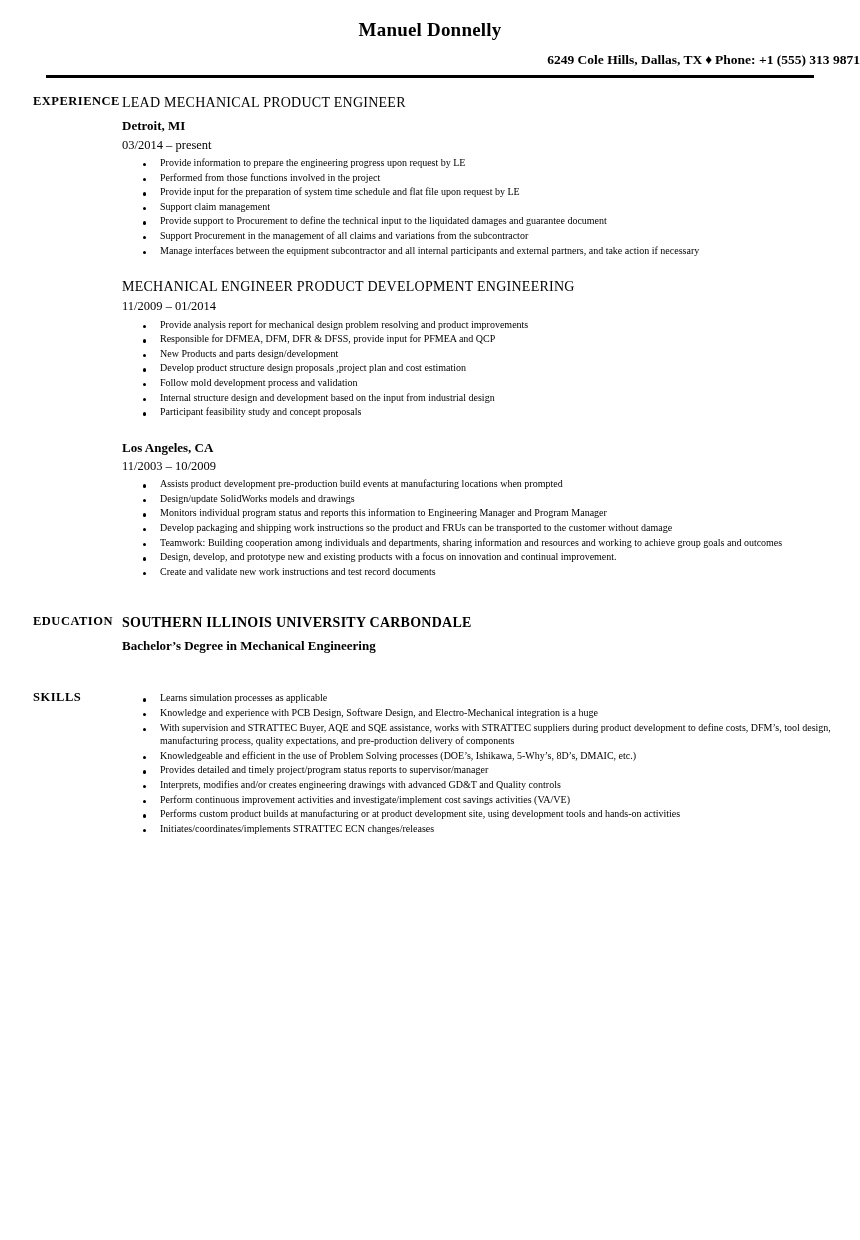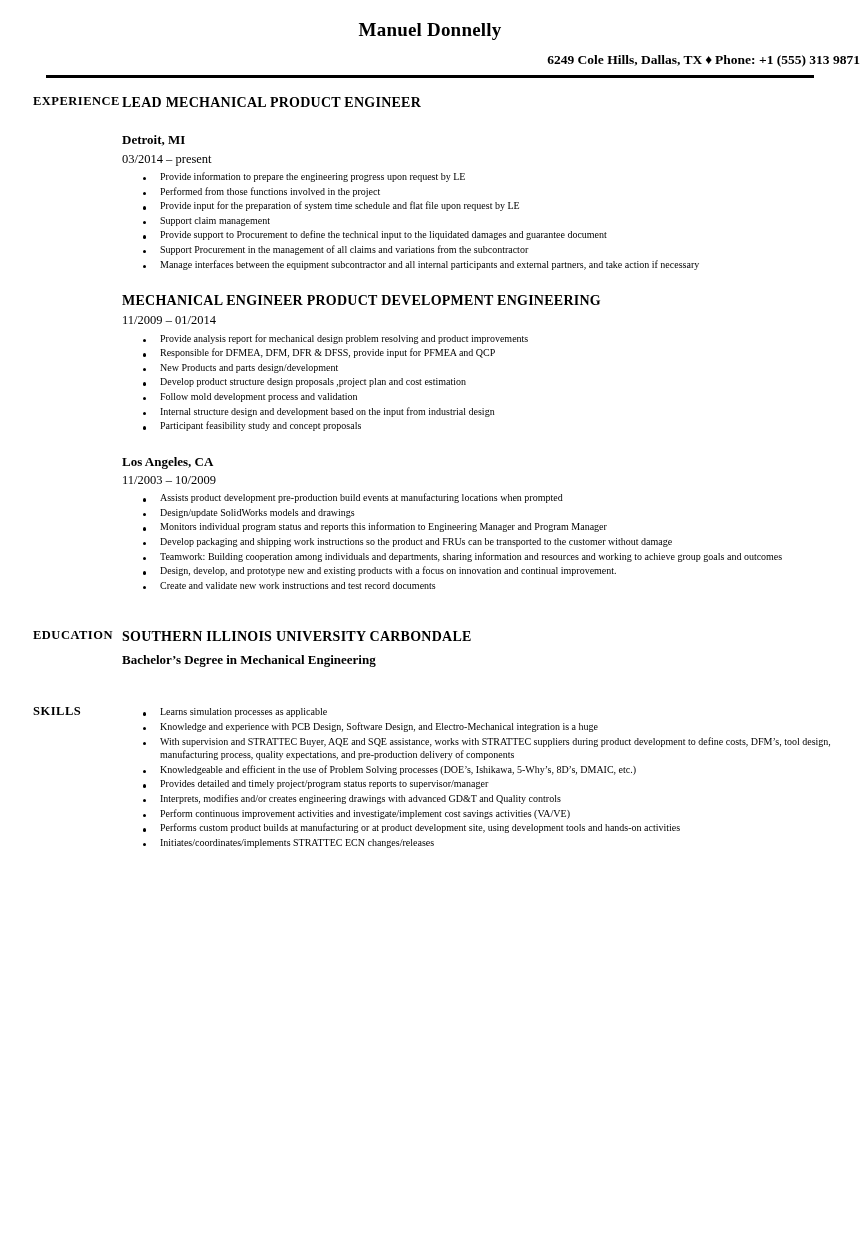--- a/index.html
+++ b/index.html
@@ -77,28 +77,28 @@
   #experience-section { margin-top: 16px; }
   #education-section  { margin-top: 36px; }
   #skills-section     { margin-top: 36px; }
 
   
   .job { margin-bottom: 0; }
   .job + .job { margin-top: 21px; }
 
   .job-title {
     font-size: 14px;
-    font-weight: bold;
+    font-weight: normal;
     letter-spacing: 0.25px;
     line-height: 1.3;
   }
   .job-location {
     font-size: 13px;
     font-weight: bold;
-    margin-top: 20px;
+    margin-top: 6px;
     line-height: 1.25;
   }
   .job-dates {
     font-size: 12.5px;
     margin-top: 2px;
     line-height: 1.3;
   }
 
   
   ul.bullets {

